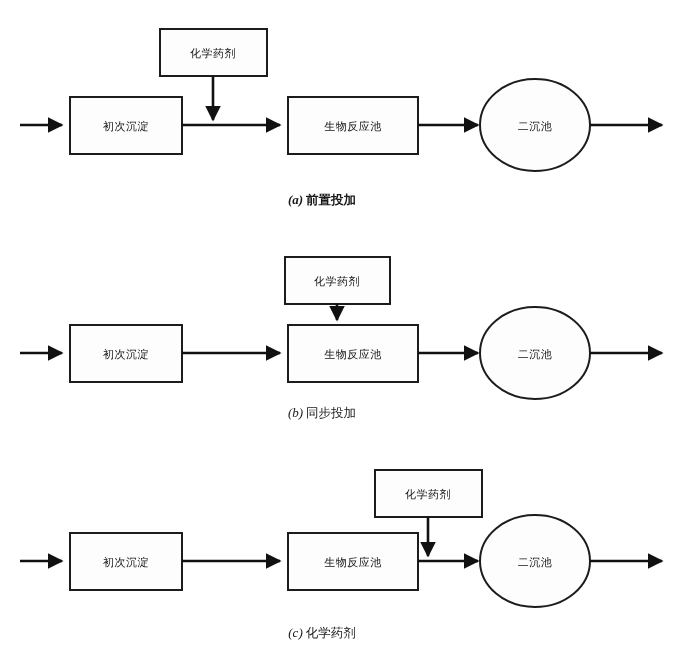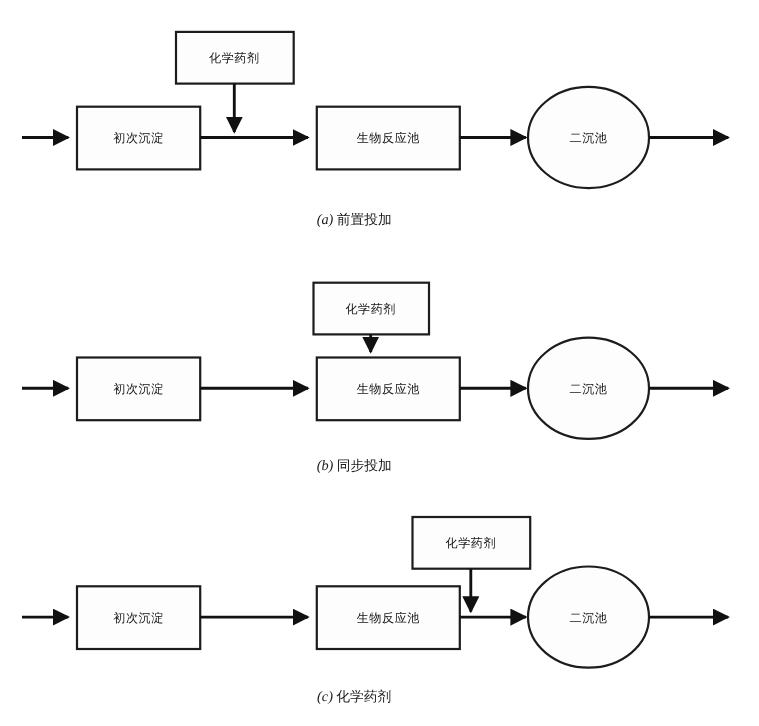--- a/index.html
+++ b/index.html
@@ -101,25 +101,25 @@
   <div class="node-label" style="left:126px;top:354px;">初次沉淀</div>
   <div class="node-label" style="left:337px;top:281px;">化学药剂</div>
   <div class="node-label" style="left:353px;top:354px;">生物反应池</div>
   <div class="node-label" style="left:535px;top:354px;">二沉池</div>
 
   <div class="node-label" style="left:126px;top:562px;">初次沉淀</div>
   <div class="node-label" style="left:428px;top:494px;">化学药剂</div>
   <div class="node-label" style="left:353px;top:562px;">生物反应池</div>
   <div class="node-label" style="left:535px;top:562px;">二沉池</div>
 
-  <div class="caption" style="left:322px;top:192px;">
+  <div class="caption" style="left:322px;top:192px;font-weight:bold;">
     <span class="cap-idx">(a)</span><span>前置投加</span>
   </div>
 
-  <div class="caption" style="left:322px;top:415px;">
+  <div class="caption" style="left:322px;top:405px;">
     <span class="cap-idx">(b)</span><span>同步投加</span>
   </div>
 
   <div class="caption" style="left:322px;top:625px;">
     <span class="cap-idx">(c)</span><span>化学药剂</span>
   </div>
 
 </div>
 
 </body></html>

